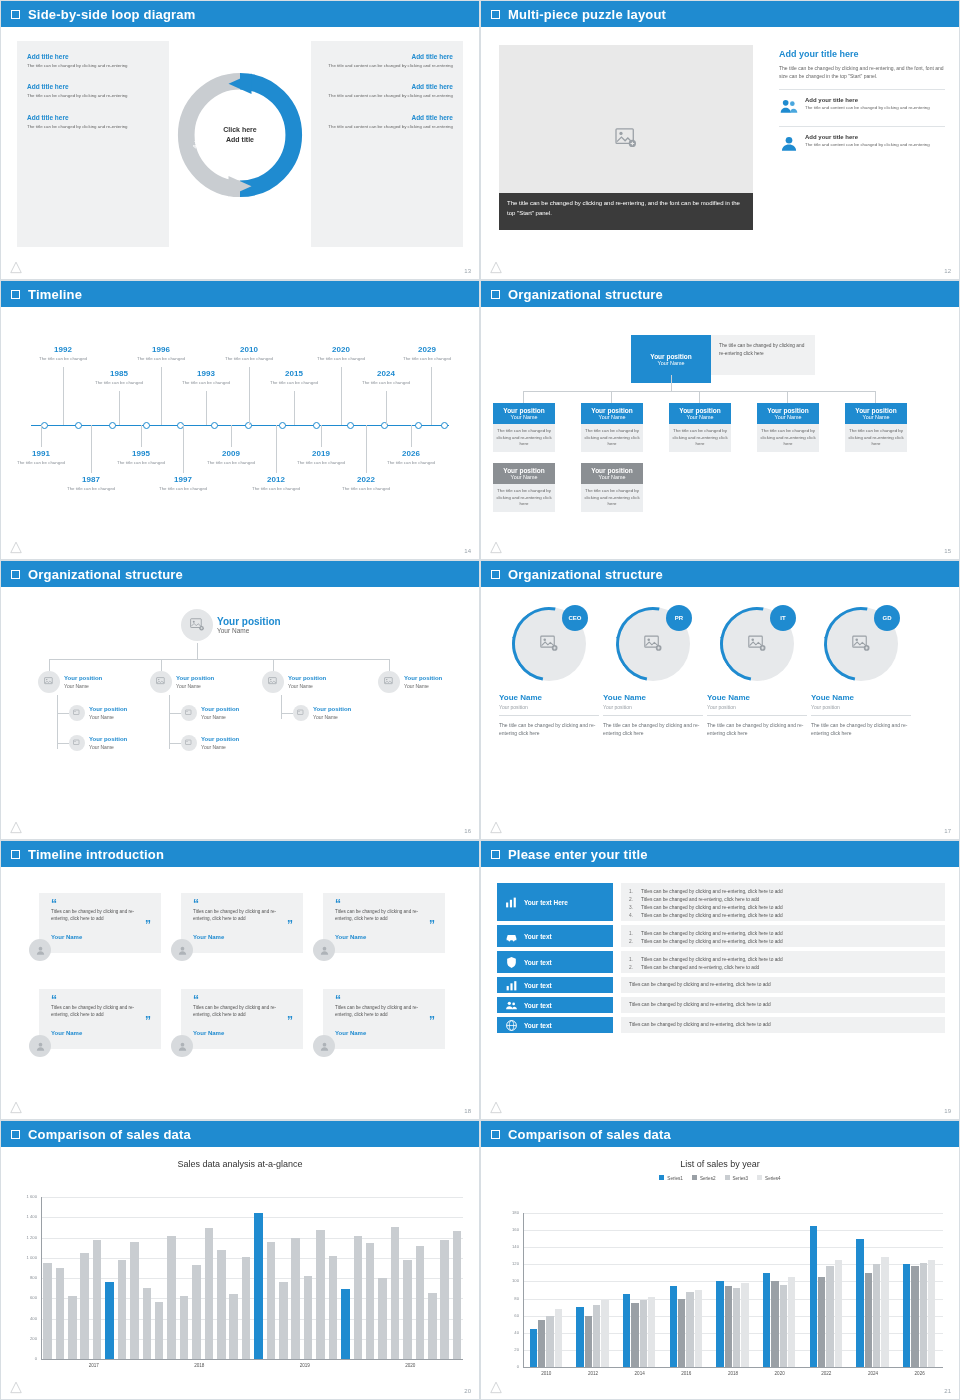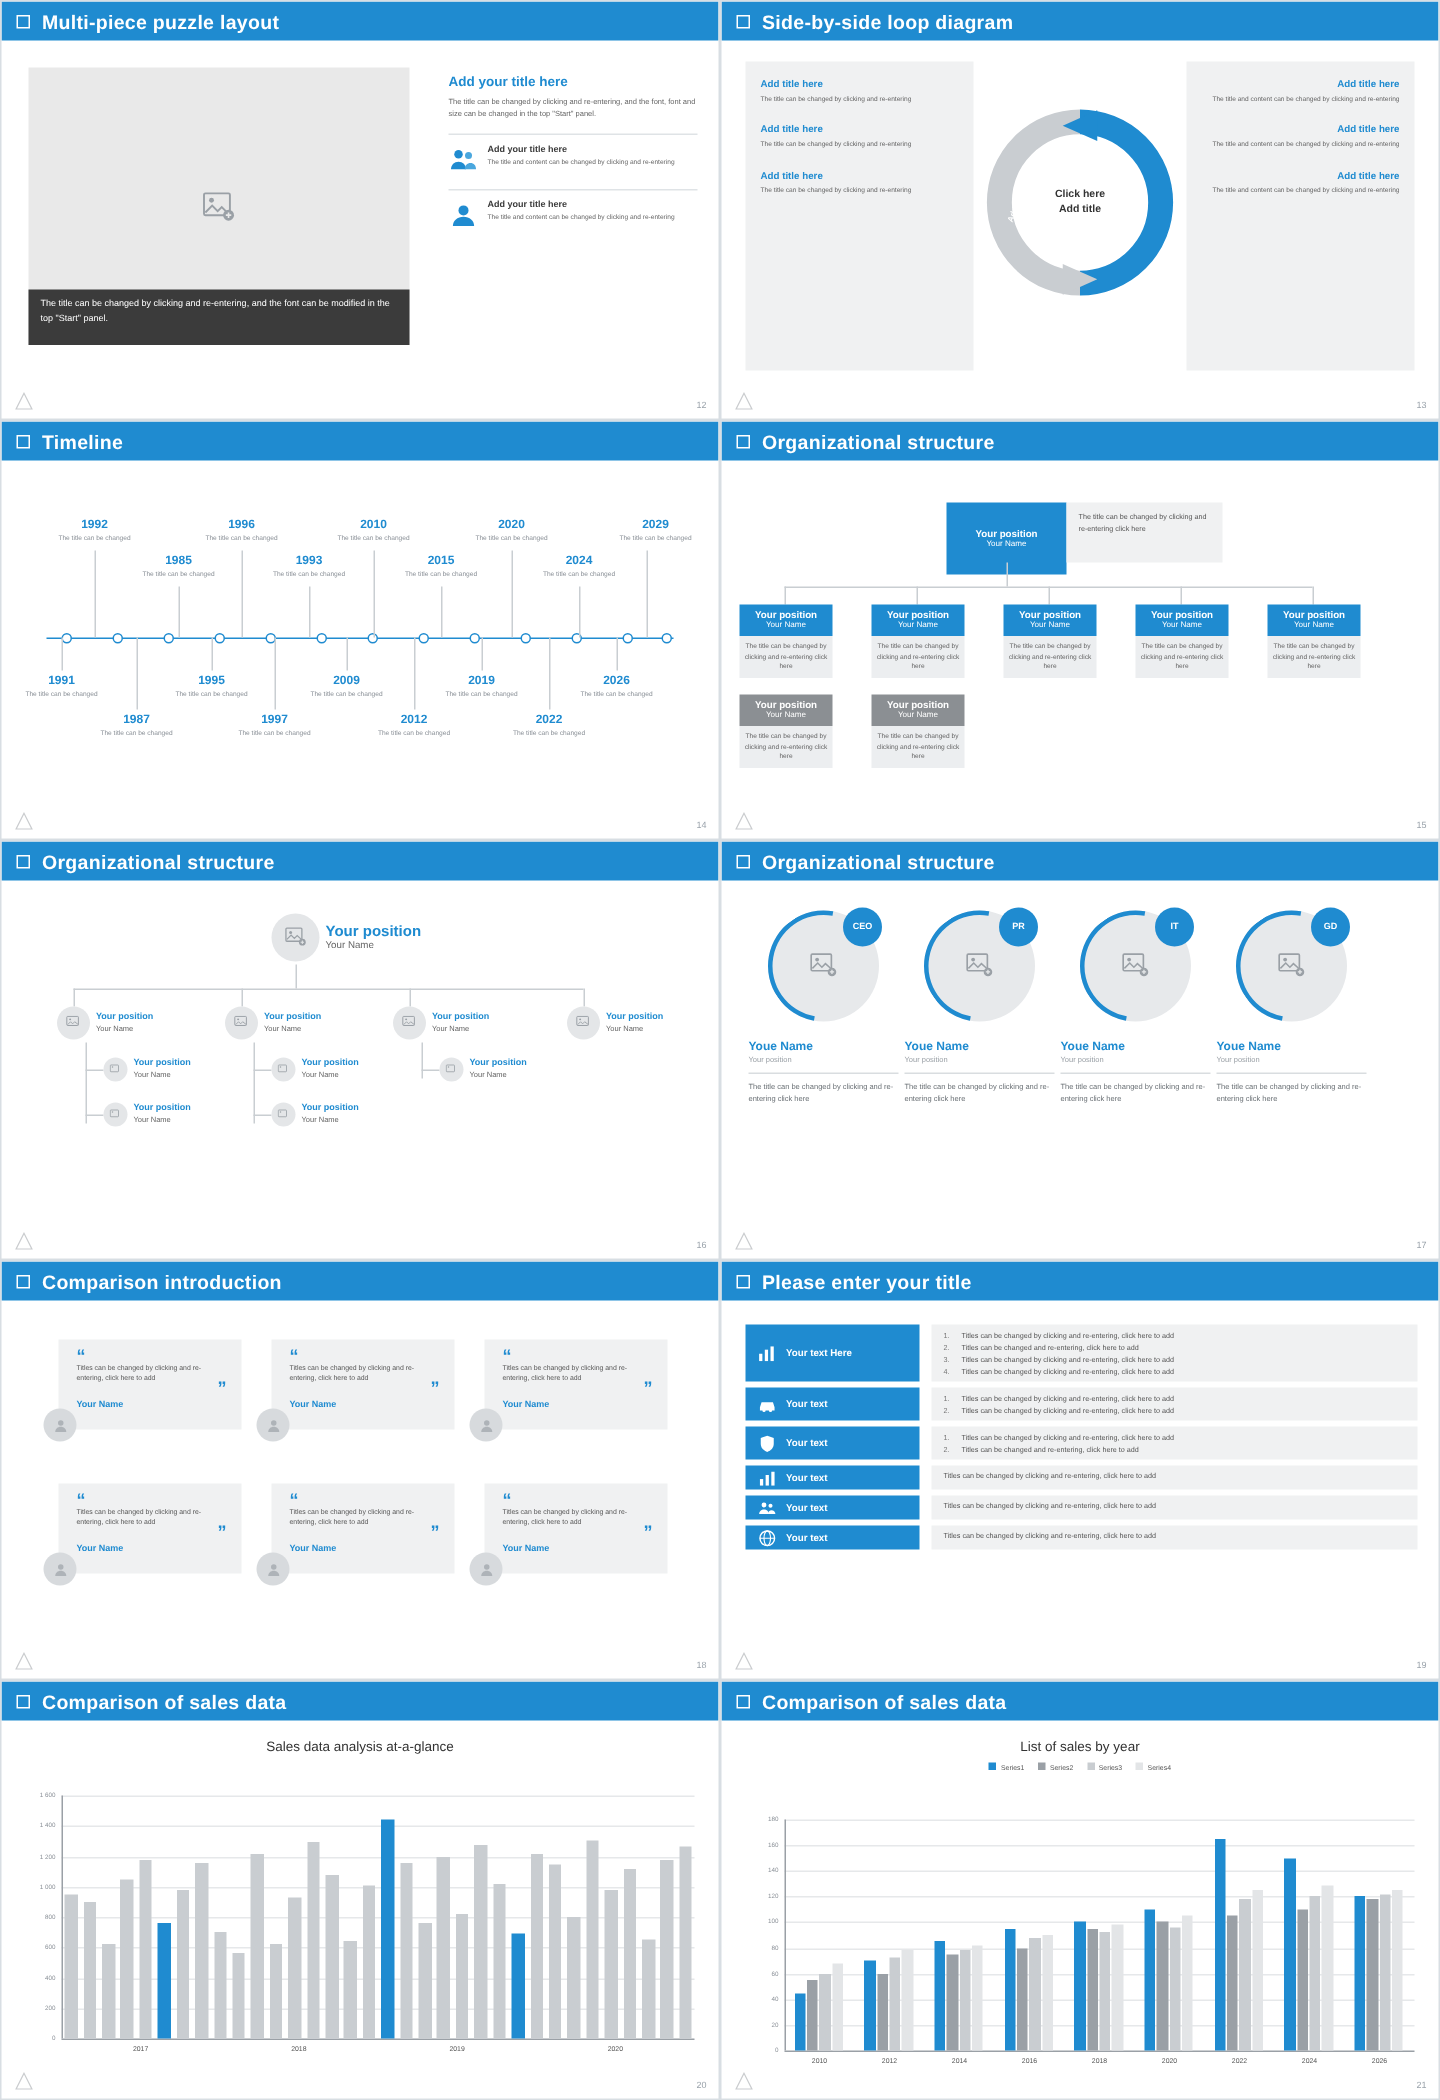--- a/index.html
+++ b/index.html
@@ -107,20 +107,73 @@
   .legend i{display:inline-block;width:5px;height:5px;margin-right:3px;}
 </style>
 </head>
 <body>
 
 <div class="sheet">
 
   <div class="slide">
     <div class="hdr">
       <span class="sq"></span>
+      <span>Side-by-side loop diagram</span>
+    </div>
+    <div class="body">
+      <div class="s13-col s13-l">
+        <div class="s13-item">
+          <div class="s13-it">Add title here</div>
+          <div class="xtiny">The title can be changed by clicking and re-entering</div>
+        </div>
+        <div class="s13-item">
+          <div class="s13-it">Add title here</div>
+          <div class="xtiny">The title can be changed by clicking and re-entering</div>
+        </div>
+        <div class="s13-item">
+          <div class="s13-it">Add title here</div>
+          <div class="xtiny">The title can be changed by clicking and re-entering</div>
+        </div>
+      </div>
+      <div class="s13-col s13-r">
+        <div class="s13-item">
+          <div class="s13-it">Add title here</div>
+          <div class="xtiny">The title and content can be changed by clicking and re-entering</div>
+        </div>
+        <div class="s13-item">
+          <div class="s13-it">Add title here</div>
+          <div class="xtiny">The title and content can be changed by clicking and re-entering</div>
+        </div>
+        <div class="s13-item">
+          <div class="s13-it">Add title here</div>
+          <div class="xtiny">The title and content can be changed by clicking and re-entering</div>
+        </div>
+      </div>
+      <svg class="s13-ring" viewBox="0 0 100 100">
+        <path d="M50 8 A42 42 0 0 1 50 92" fill="none" stroke="#1f8bd0" stroke-width="13"></path>
+        <path d="M50 92 A42 42 0 0 1 50 8" fill="none" stroke="#c9cdd1" stroke-width="13"></path>
+        <polygon points="41,10 59,2 59,18" fill="#1f8bd0"></polygon>
+        <polygon points="59,90 41,98 41,82" fill="#c9cdd1"></polygon>
+      </svg>
+      <div class="s13-center">
+        <span>Click here</span>
+        <span>Add title</span>
+      </div>
+      <div class="s13-lbl" style="left:178px;top:96px;transform:rotate(-68deg);">Add your title here</div>
+      <div class="s13-lbl" style="left:248px;top:96px;transform:rotate(68deg);">Add your title here</div>
+    </div>
+    <span class="logo"><svg viewBox="0 0 24 24">
+          <path d="M12 2L3 20h18z" fill="none" stroke="#8b9095" stroke-width="1.4"></path>
+        </svg></span>
+    <span class="pgno">13</span>
+  </div>
+
+  <div class="slide">
+    <div class="hdr">
+      <span class="sq"></span>
       <span>Multi-piece puzzle layout</span>
     </div>
     <div class="body">
       <div class="s12-img ph-img">
         <span class="imgicon">
           <svg viewBox="0 0 24 22">
               <rect x="1" y="1" width="19" height="16" rx="1" fill="none" stroke="#9aa0a6" stroke-width="1.4"></rect>
               <circle cx="6.5" cy="6" r="1.8" fill="#9aa0a6"></circle>
               <path d="M2 15l5-5 4 4 3-3 5 5" fill="none" stroke="#9aa0a6" stroke-width="1.4"></path>
               <circle cx="19" cy="17" r="4" fill="#9aa0a6"></circle>
@@ -157,73 +210,20 @@
             <div class="s12-rt">Add your title here</div>
             <div class="xtiny">The title and content can be changed by clicking and re-entering</div>
           </span>
         </div>
       </div>
     </div>
     <span class="logo"><svg viewBox="0 0 24 24">
           <path d="M12 2L3 20h18z" fill="none" stroke="#8b9095" stroke-width="1.4"></path>
         </svg></span>
     <span class="pgno">12</span>
-  </div>
-
-  <div class="slide">
-    <div class="hdr">
-      <span class="sq"></span>
-      <span>Side-by-side loop diagram</span>
-    </div>
-    <div class="body">
-      <div class="s13-col s13-l">
-        <div class="s13-item">
-          <div class="s13-it">Add title here</div>
-          <div class="xtiny">The title can be changed by clicking and re-entering</div>
-        </div>
-        <div class="s13-item">
-          <div class="s13-it">Add title here</div>
-          <div class="xtiny">The title can be changed by clicking and re-entering</div>
-        </div>
-        <div class="s13-item">
-          <div class="s13-it">Add title here</div>
-          <div class="xtiny">The title can be changed by clicking and re-entering</div>
-        </div>
-      </div>
-      <div class="s13-col s13-r">
-        <div class="s13-item">
-          <div class="s13-it">Add title here</div>
-          <div class="xtiny">The title and content can be changed by clicking and re-entering</div>
-        </div>
-        <div class="s13-item">
-          <div class="s13-it">Add title here</div>
-          <div class="xtiny">The title and content can be changed by clicking and re-entering</div>
-        </div>
-        <div class="s13-item">
-          <div class="s13-it">Add title here</div>
-          <div class="xtiny">The title and content can be changed by clicking and re-entering</div>
-        </div>
-      </div>
-      <svg class="s13-ring" viewBox="0 0 100 100">
-        <path d="M50 8 A42 42 0 0 1 50 92" fill="none" stroke="#1f8bd0" stroke-width="13"></path>
-        <path d="M50 92 A42 42 0 0 1 50 8" fill="none" stroke="#c9cdd1" stroke-width="13"></path>
-        <polygon points="41,10 59,2 59,18" fill="#1f8bd0"></polygon>
-        <polygon points="59,90 41,98 41,82" fill="#c9cdd1"></polygon>
-      </svg>
-      <div class="s13-center">
-        <span>Click here</span>
-        <span>Add title</span>
-      </div>
-      <div class="s13-lbl" style="left:178px;top:96px;transform:rotate(-68deg);">Add your title here</div>
-      <div class="s13-lbl" style="left:248px;top:96px;transform:rotate(68deg);">Add your title here</div>
-    </div>
-    <span class="logo"><svg viewBox="0 0 24 24">
-          <path d="M12 2L3 20h18z" fill="none" stroke="#8b9095" stroke-width="1.4"></path>
-        </svg></span>
-    <span class="pgno">13</span>
   </div>
 
   <div class="slide">
     <div class="hdr">
       <span class="sq"></span>
       <span>Timeline</span>
     </div>
     <div class="body">
       <div class="tl-axis">
         <span class="tl-node" style="left:10px;"></span>
@@ -255,21 +255,21 @@
       <div class="tl-item" style="left:220px;top:38px;">
         <div class="tl-year">2010</div>
         <div class="tl-desc">The title can be changed</div>
       </div>
       <div class="tl-stem" style="left:340px;top:60px;height:58px;"></div>
       <div class="tl-item" style="left:312px;top:38px;">
         <div class="tl-year">2020</div>
         <div class="tl-desc">The title can be changed</div>
       </div>
       <div class="tl-stem" style="left:430px;top:60px;height:58px;"></div>
-      <div class="tl-item" style="left:408px;top:38px;">
+      <div class="tl-item" style="left:398px;top:38px;">
         <div class="tl-year">2029</div>
         <div class="tl-desc">The title can be changed</div>
       </div>
 
       <div class="tl-stem" style="left:118px;top:84px;height:34px;"></div>
       <div class="tl-item" style="left:90px;top:62px;">
         <div class="tl-year">1985</div>
         <div class="tl-desc">The title can be changed</div>
       </div>
       <div class="tl-stem" style="left:205px;top:84px;height:34px;"></div>
@@ -663,21 +663,21 @@
     </div>
     <span class="logo"><svg viewBox="0 0 24 24">
           <path d="M12 2L3 20h18z" fill="none" stroke="#8b9095" stroke-width="1.4"></path>
         </svg></span>
     <span class="pgno">17</span>
   </div>
 
   <div class="slide">
     <div class="hdr">
       <span class="sq"></span>
-      <span>Comparison introduction</span>
+      <span>Timeline introduction</span>
     </div>
     <div class="body">
       <div class="s18-card" style="left:38px;top:26px;">
         <div class="s18-q">“</div>
         <div class="s18-t">Titles can be changed by clicking and re-entering, click here to add</div>
         <div class="s18-qr">”</div>
         <div class="s18-name">Your Name</div>
       </div>
       <div class="s18-av" style="left:28px;top:72px;">
           <svg viewBox="0 0 24 24">

